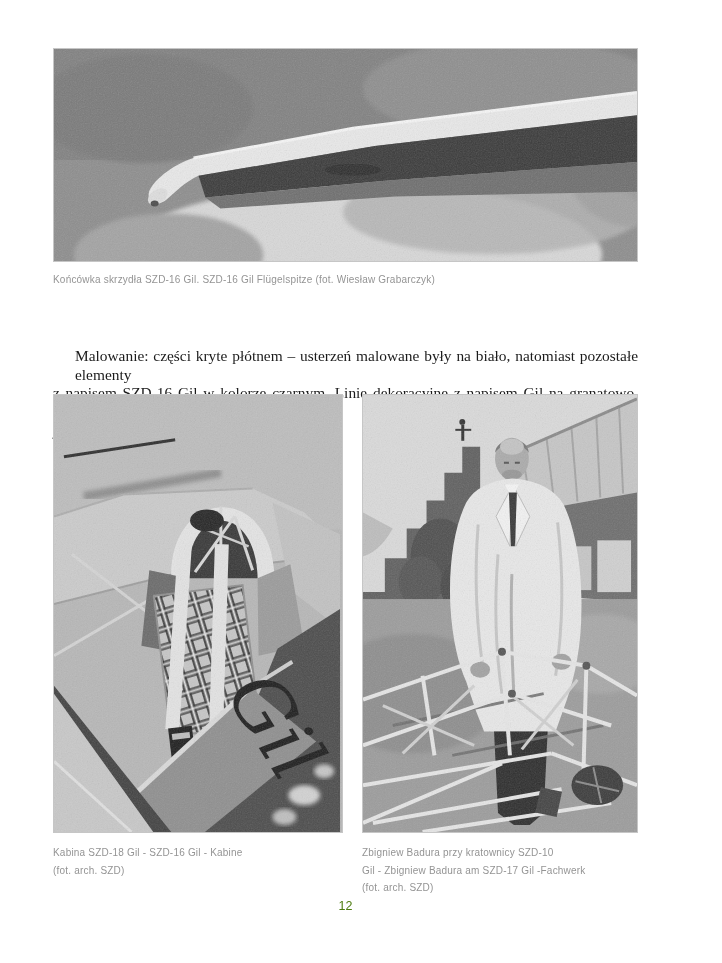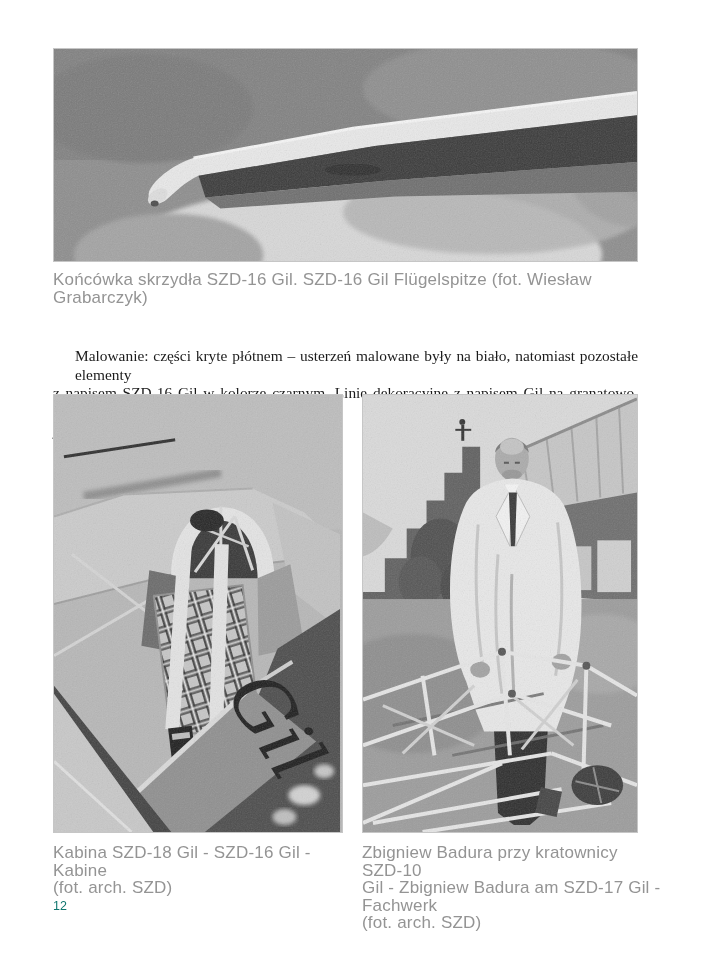--- a/index.html
+++ b/index.html
@@ -2,33 +2,33 @@
 <html><head>
 <meta charset="utf-8">
 <style>
   html,body{margin:0;padding:0;background:#ffffff;}
   #page{position:relative;width:722px;height:963px;background:#ffffff;overflow:hidden;
         font-family:"Liberation Serif",serif;}
   .photo{position:absolute;border:1px solid #c6c6c6;box-sizing:border-box;overflow:hidden;background:#9a9a9a;}
   .photo svg{display:block;width:100%;height:100%;}
   #fig-top{left:53px;top:48px;width:585px;height:214px;}
   #cap-top{position:absolute;left:53px;top:271px;width:585px;}
-  .caption{font-family:"Liberation Sans",sans-serif;font-size:17px;line-height:17.5px;
+  .caption{font-family:"Liberation Sans",sans-serif;font-size:10px;line-height:17.5px;
            color:#949494;letter-spacing:0.2px;}
   #para{position:absolute;left:53px;top:311px;width:585px;color:#1b1b1b;
         font-size:15.4px;line-height:18.7px;margin-top:36px;}
   #para .jline{display:block;text-align:justify;text-align-last:justify;white-space:normal;}
   #para .jline.first{padding-left:22px;}
   #para .jline.last{text-align-last:left;}
   #fig-left{left:53px;top:394px;width:290px;height:439px;}
   #fig-right{left:362px;top:394px;width:276px;height:439px;}
   #cap-left{position:absolute;left:53px;top:844px;width:295px;}
   #cap-right{position:absolute;left:362px;top:844px;width:300px;}
-  #page-number{position:absolute;left:53px;top:899px;width:585px;text-align:left;
-               font-family:"Liberation Sans",sans-serif;font-size:12.5px;color:#0f766e;}
+  #page-number{position:absolute;left:53px;top:899px;width:585px;text-align:center;
+               font-family:"Liberation Sans",sans-serif;font-size:12.5px;color:#4d7c0f;}
 </style>
 </head>
 <body>
 
 <div id="page">
 
   <div id="fig-top" class="photo">
     <svg viewBox="0 0 585 214" preserveAspectRatio="none">
       <defs>
         <filter id="grainA" x="0" y="0" width="100%" height="100%">

